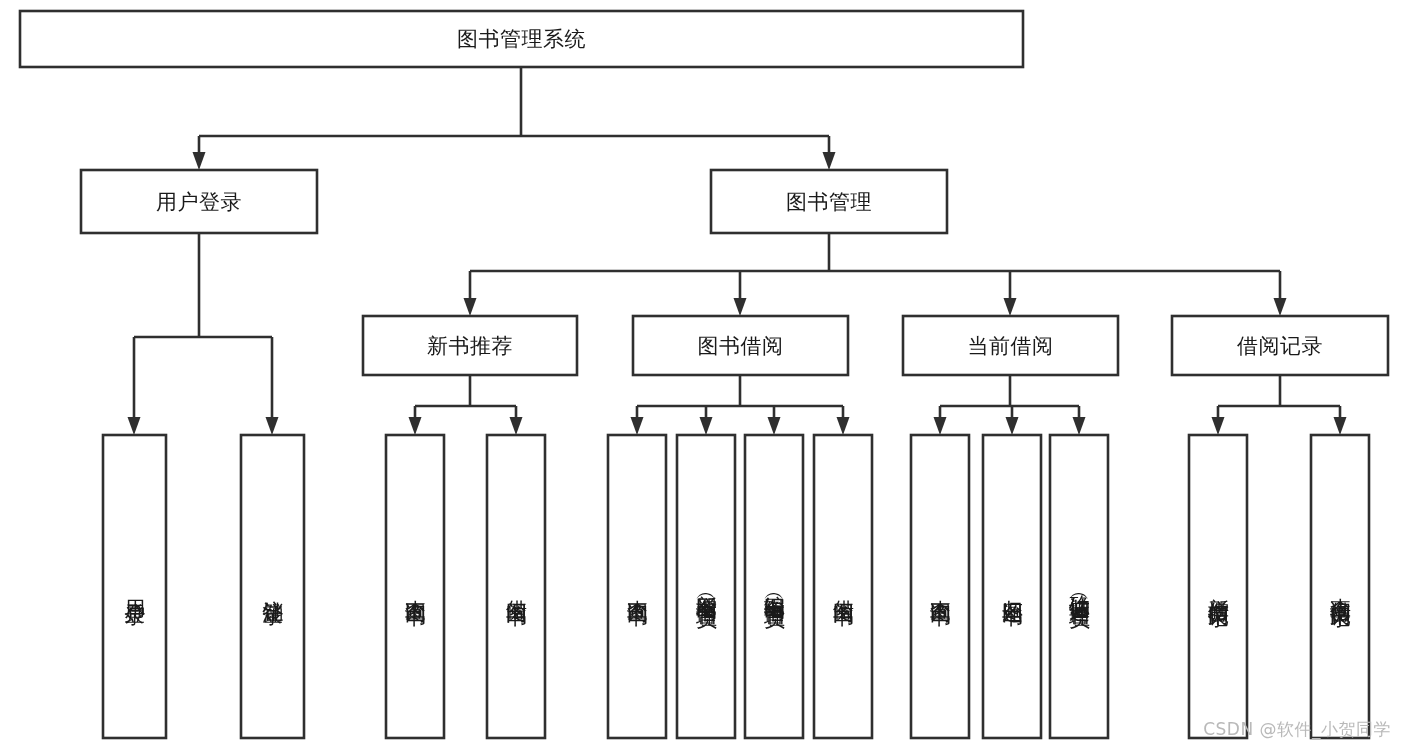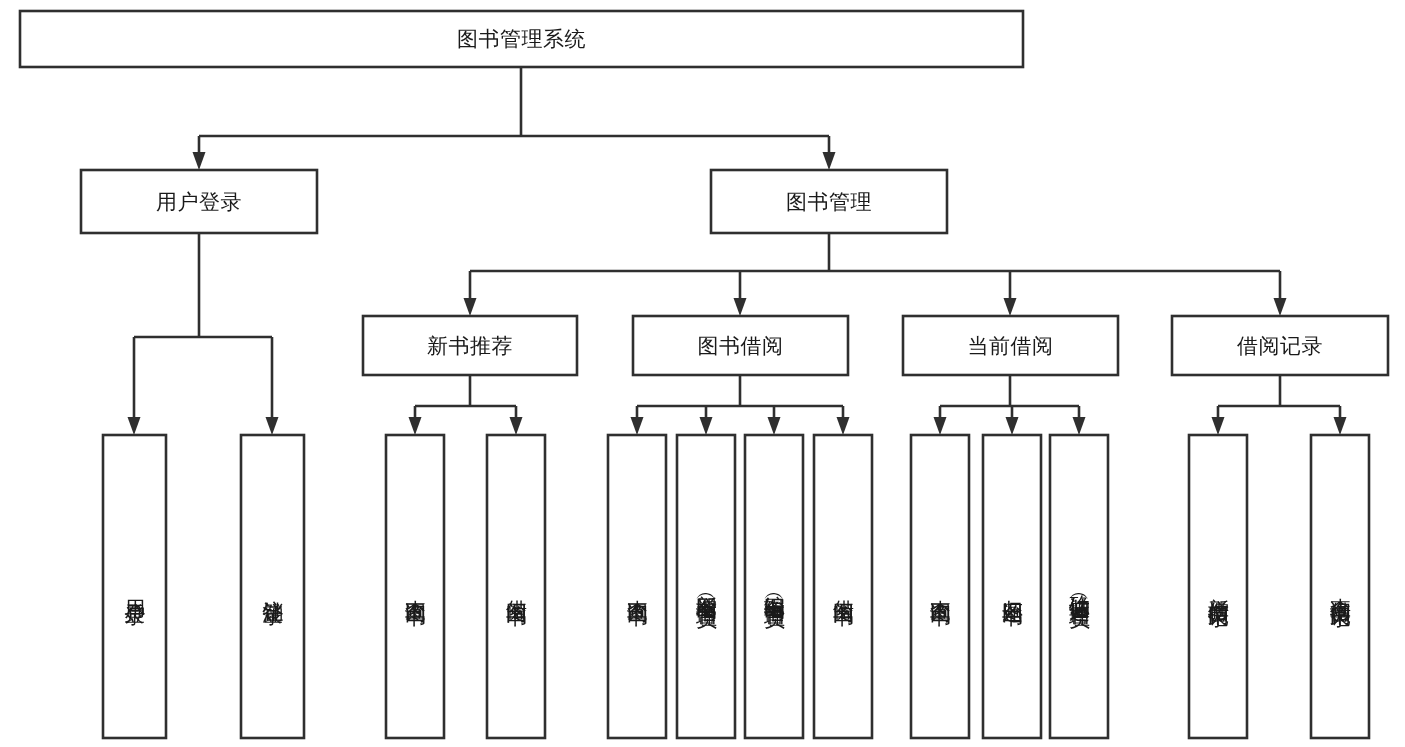--- a/index.html
+++ b/index.html
@@ -223,13 +223,14 @@
         <span class="leaf-label">确认归还（管理员）</span>
       </div>
       <div class="leaf-label-wrap" style="left: 1189px; top: 435px; width: 58px; height: 303px;">
         <span class="leaf-label">新增借阅记录</span>
       </div>
       <div class="leaf-label-wrap" style="left: 1311px; top: 435px; width: 58px; height: 303px;">
         <span class="leaf-label">查询借阅记录</span>
       </div>
     </div>
 
+  <div class="watermark">CSDN @软件_小贺同学</div>
 </div>
 
 </body></html>

